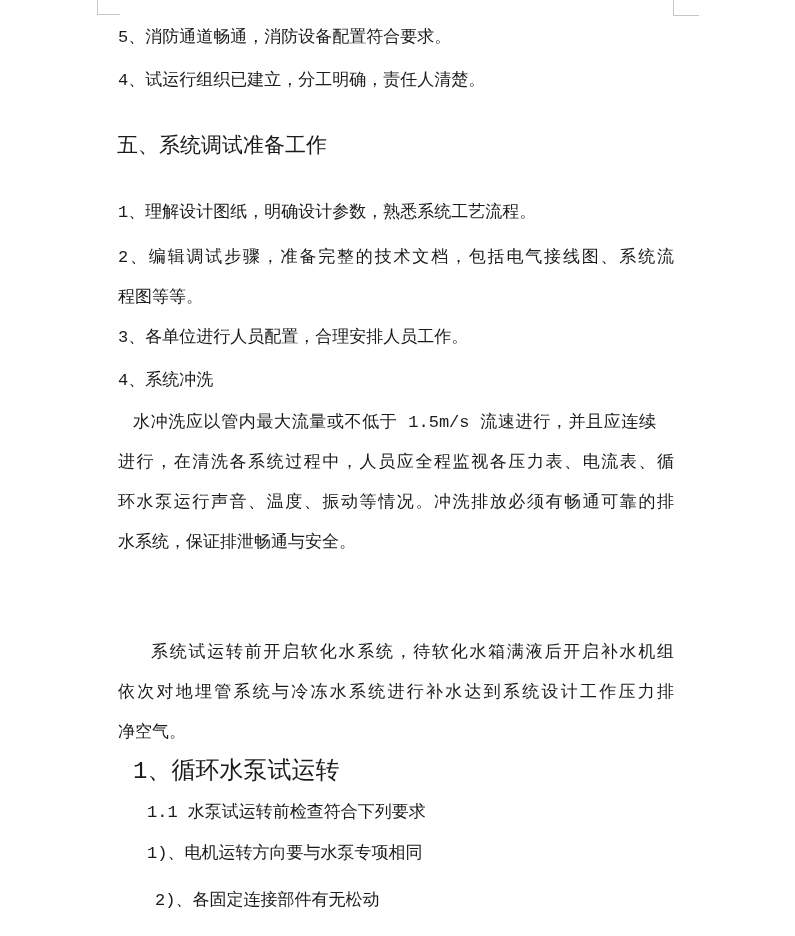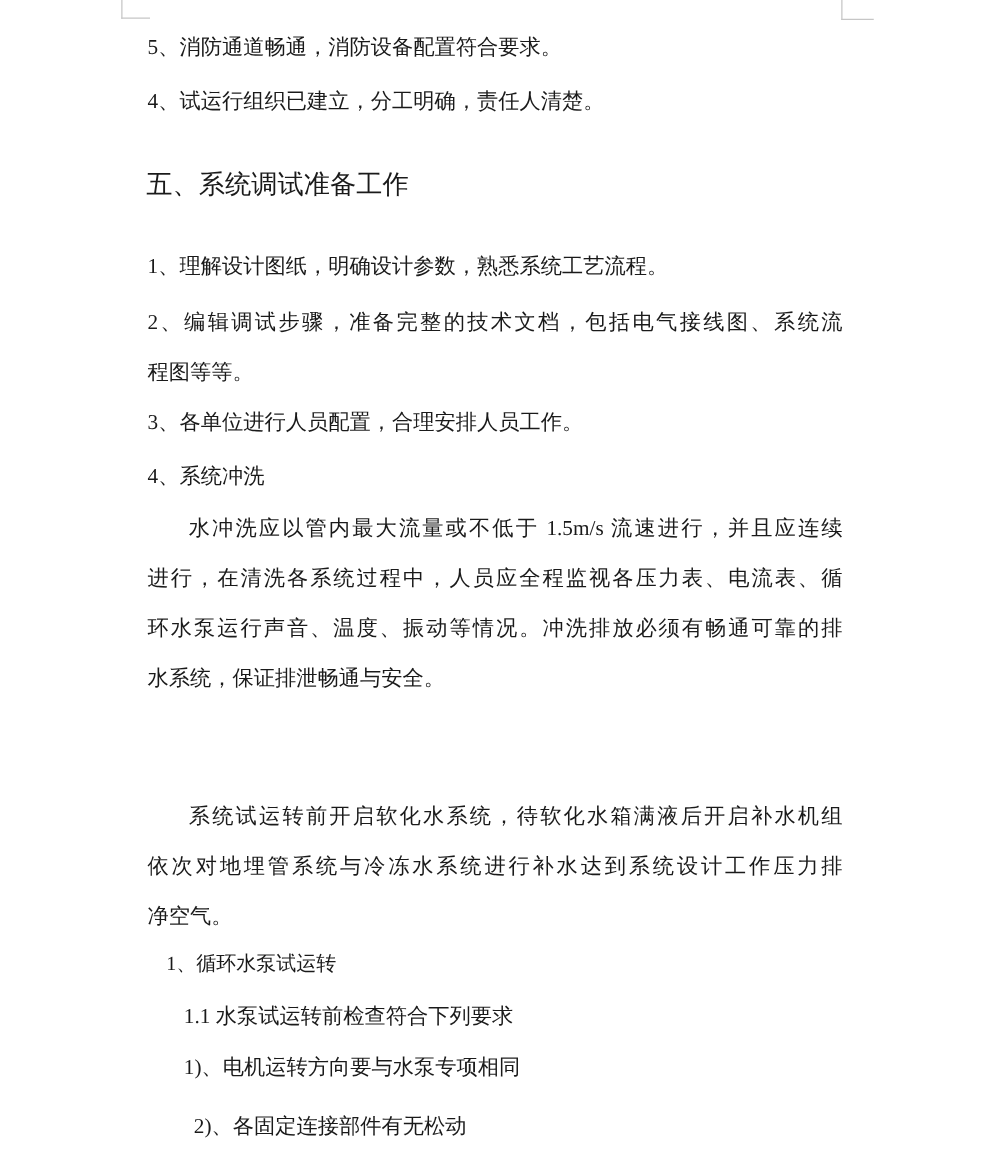--- a/index.html
+++ b/index.html
@@ -6,21 +6,21 @@
     margin: 0;
     padding: 0;
     background: #ffffff;
   }
   .page {
     position: relative;
     width: 734px;
     height: 936px;
     background: #ffffff;
     overflow: hidden;
-    font-family: Liberation Serif, serif;
+    font-family: Liberation Mono, monospace;
   }
   
   .crop-mark {
     position: absolute;
     border-left: 1px solid #c6c6c6;
     border-bottom: 1px solid #c6c6c6;
   }
   .crop-mark.tl { left: 97px;  top: 0; width: 22px; height: 14px; }
   .crop-mark.tr { left: 673px; top: 0; width: 25px; height: 15px; }
   
@@ -38,21 +38,21 @@
     font-size: 17px;
     line-height: 20px;
     white-space: nowrap;
   }
   .heading {
     font-size: 21px;
     line-height: 24px;
     white-space: nowrap;
   }
   .subheading {
-    font-size: 16px;
+    font-size: 24px;
     line-height: 22px;
     white-space: nowrap;
   }
   
   .just {
     white-space: normal;
     text-align: justify;
     text-align-last: justify;
   }
 </style>
@@ -69,21 +69,21 @@
   <div class="line body" style="top:71px;  left:118px;">4、试运行组织已建立，分工明确，责任人清楚。</div>
 
   <div class="line heading" style="top:135px; left:117px;text-align:right;">五、系统调试准备工作</div>
 
   <div class="line body" style="top:203px; left:118px;">1、理解设计图纸，明确设计参数，熟悉系统工艺流程。</div>
   <div class="line body just" style="top:248px; left:118px; width:556px;">2、编辑调试步骤，准备完整的技术文档，包括电气接线图、系统流</div>
   <div class="line body" style="top:288px; left:118px;">程图等等。</div>
   <div class="line body" style="top:328px; left:118px;">3、各单位进行人员配置，合理安排人员工作。</div>
   <div class="line body" style="top:371px; left:118px;">4、系统冲洗</div>
 
-  <div class="line body just" style="top:413px; left:151px; width:523px;">水冲洗应以管内最大流量或不低于 1.5m/s 流速进行，并且应连续</div>
+  <div class="line body just" style="top:413px; left:133px; width:523px;">水冲洗应以管内最大流量或不低于 1.5m/s 流速进行，并且应连续</div>
   <div class="line body just" style="top:453px; left:118px; width:556px;">进行，在清洗各系统过程中，人员应全程监视各压力表、电流表、循</div>
   <div class="line body just" style="top:493px; left:118px; width:556px;">环水泵运行声音、温度、振动等情况。冲洗排放必须有畅通可靠的排</div>
   <div class="line body" style="top:533px; left:118px;">水系统，保证排泄畅通与安全。</div>
 
 
   <div class="line body just" style="top:643px; left:151px; width:523px;">系统试运转前开启软化水系统，待软化水箱满液后开启补水机组</div>
   <div class="line body just" style="top:683px; left:118px; width:556px;">依次对地埋管系统与冷冻水系统进行补水达到系统设计工作压力排</div>
   <div class="line body" style="top:723px; left:118px;">净空气。</div>
 
   <div class="line subheading" style="top:761px; left:133px;">1、循环水泵试运转</div>

